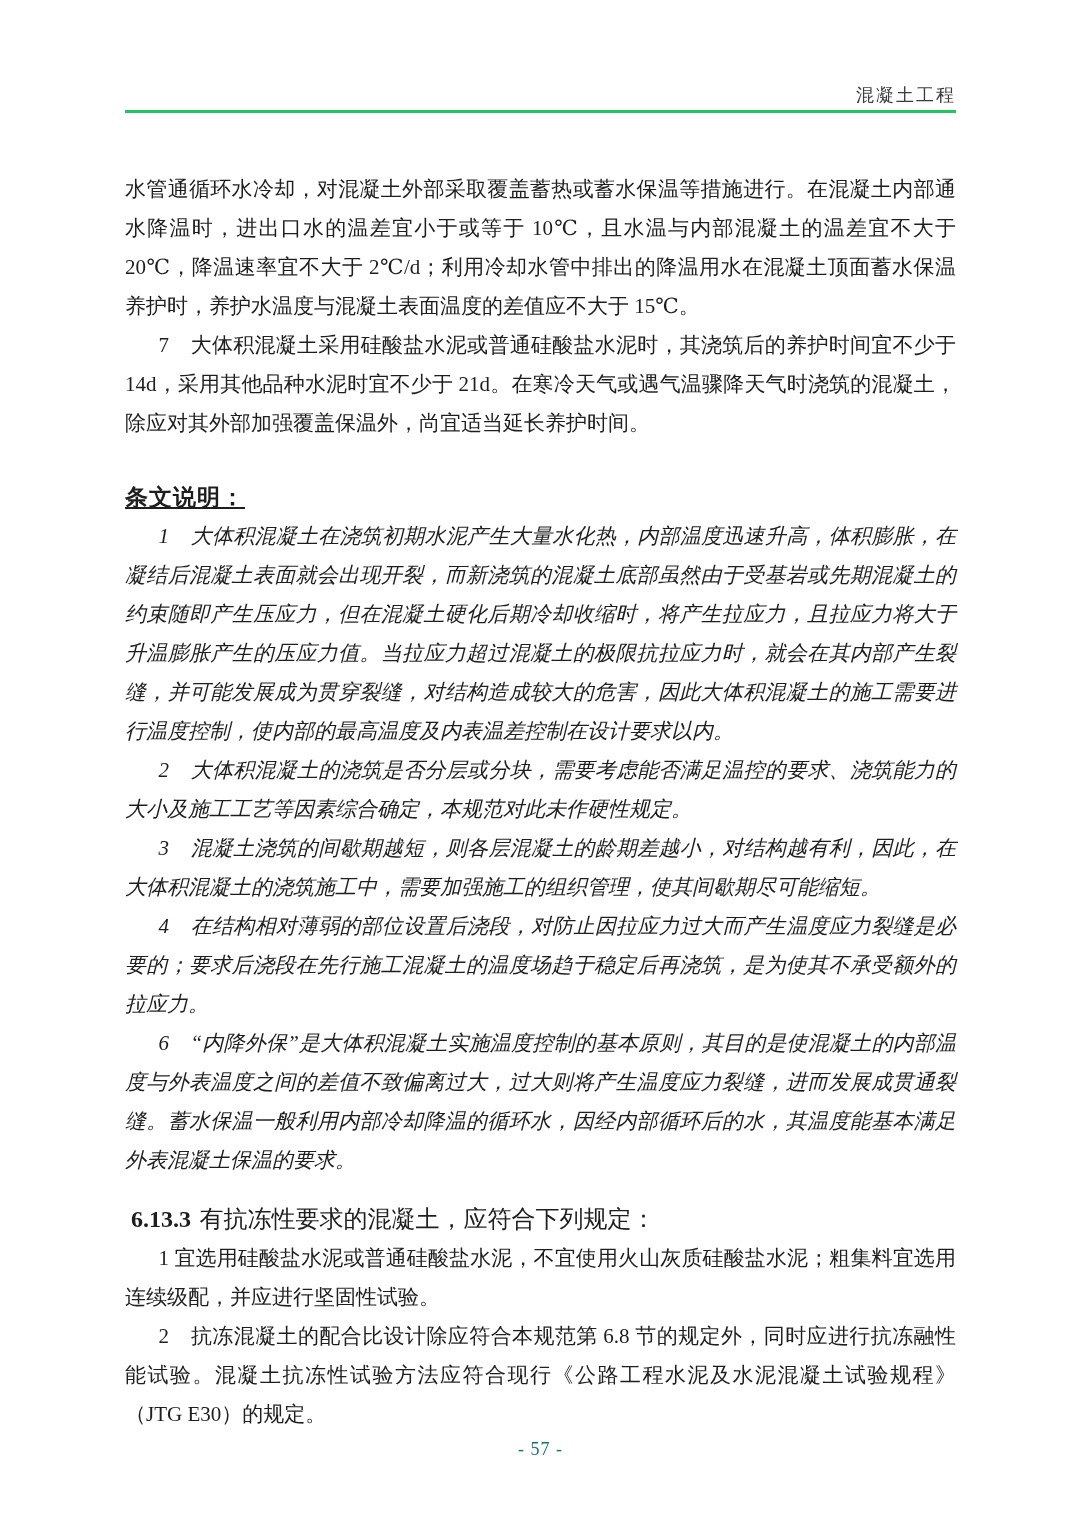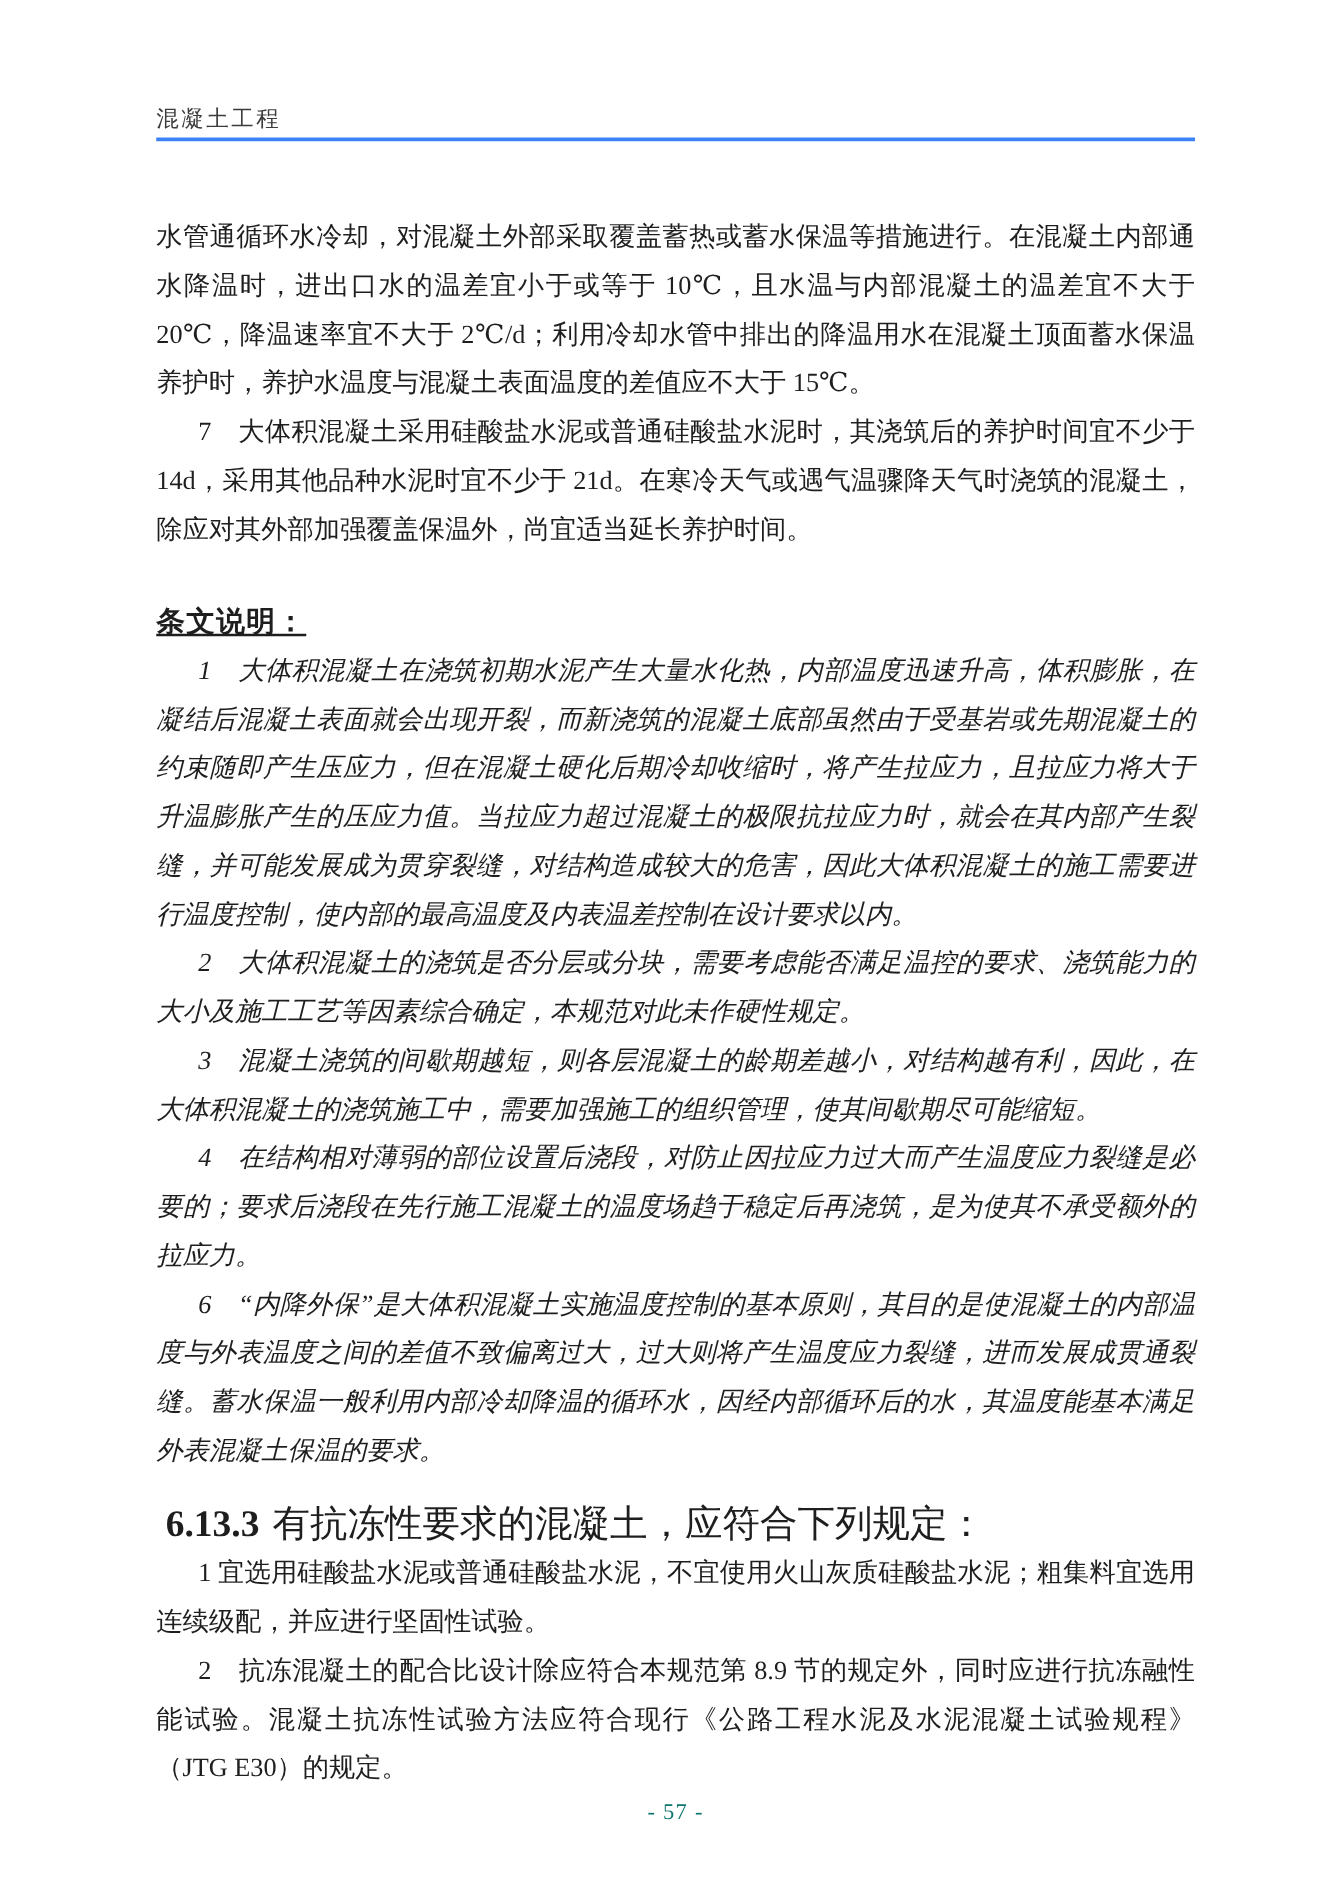--- a/index.html
+++ b/index.html
@@ -18,21 +18,22 @@
     box-sizing: border-box;
   }
   .content {
     margin-left: 125px;
     margin-right: 118px;
   }
   
   .running-header {
     padding-top: 84px;
     padding-bottom: 4px;
-    border-bottom: 3px solid #3b82f6;
+    border-bottom: 3px solid #22c55e;
+    text-align: right;
     font-size: 18px;
     line-height: 22px;
     color: #3c3c3c;
     letter-spacing: 2px;
   }
   
   .body-text {
     margin-top: 57px;
     font-size: 21px;
     line-height: 39px;
@@ -50,21 +51,21 @@
     letter-spacing: 1px;
     text-decoration: underline;
   }
   .kai {
     font-style: italic;
     font-synthesis: style;
   }
   .section-para {
     margin-top: 20px !important;
     text-indent: 0.25em;
-    font-size: 30px;
+    font-size: 24px;
   }
   .section-number {
     font-weight: bold;
     font-family: "Liberation Serif", "DejaVu Serif", serif;
   }
   .section-title { margin-left: 0.35em; }
   
   .page-footer {
     margin-top: 2px;
     text-align: center;
@@ -101,21 +102,21 @@
       <p class="para-num kai">4　在结构相对薄弱的部位设置后浇段，对防止因拉应力过大而产生温度应力裂缝是必要的；要求后浇段在先行施工混凝土的温度场趋于稳定后再浇筑，是为使其不承受额外的拉应力。</p>
 
       <p class="para-num kai">6　“内降外保”是大体积混凝土实施温度控制的基本原则，其目的是使混凝土的内部温度与外表温度之间的差值不致偏离过大，过大则将产生温度应力裂缝，进而发展成贯通裂缝。蓄水保温一般利用内部冷却降温的循环水，因经内部循环后的水，其温度能基本满足外表混凝土保温的要求。</p>
 
       <p class="section-para">
         <span class="section-number">6.13.3</span><span class="section-title">有抗冻性要求的混凝土，应符合下列规定：</span>
       </p>
 
       <p class="para-num">1 宜选用硅酸盐水泥或普通硅酸盐水泥，不宜使用火山灰质硅酸盐水泥；粗集料宜选用连续级配，并应进行坚固性试验。</p>
 
-      <p class="para-num">2　抗冻混凝土的配合比设计除应符合本规范第 8.9 节的规定外，同时应进行抗冻融性能试验。混凝土抗冻性试验方法应符合现行《公路工程水泥及水泥混凝土试验规程》（JTG E30）的规定。</p>
+      <p class="para-num">2　抗冻混凝土的配合比设计除应符合本规范第 6.8 节的规定外，同时应进行抗冻融性能试验。混凝土抗冻性试验方法应符合现行《公路工程水泥及水泥混凝土试验规程》（JTG E30）的规定。</p>
 
       <div class="page-footer">
         <span>- 57 -</span>
       </div>
 
     </div>
   </div>
 </div>
 
 </body></html>

